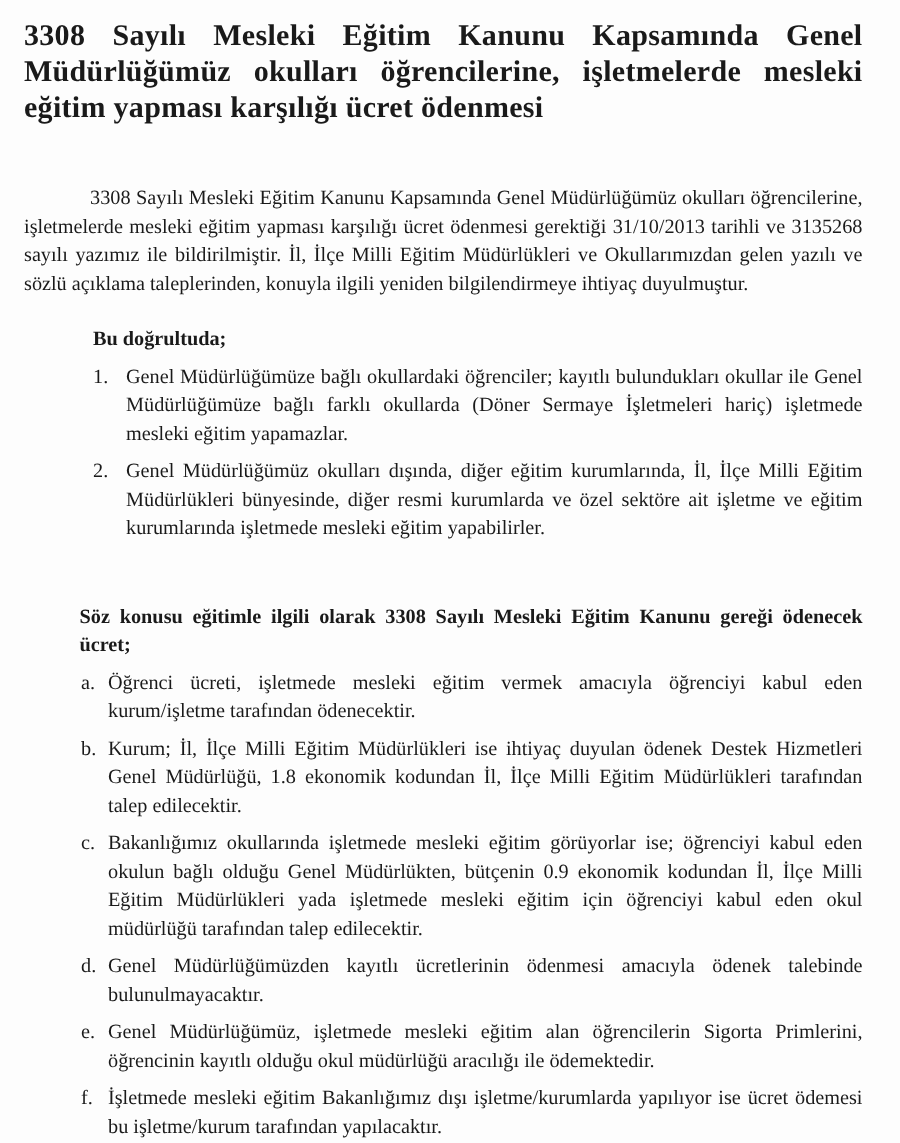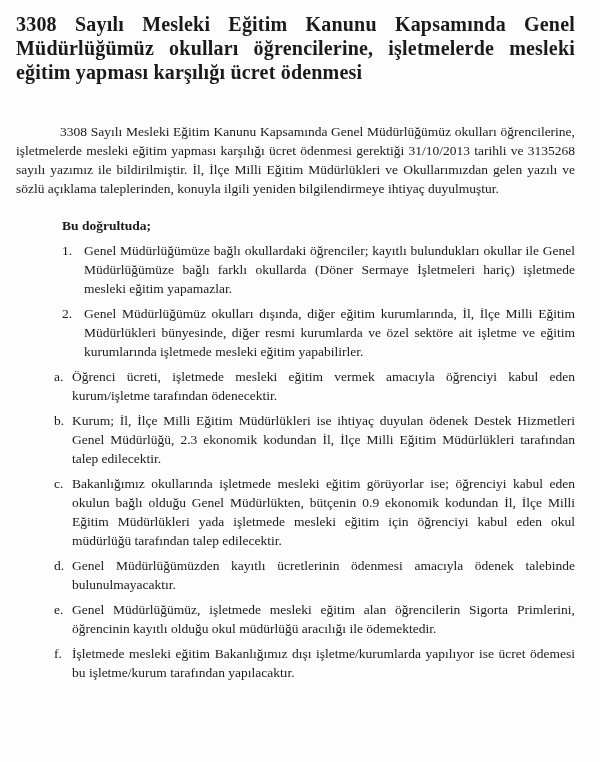--- a/index.html
+++ b/index.html
@@ -84,29 +84,30 @@
     <div class="list-item">
       <span class="marker">1.</span>
       <span class="item-text">Genel Müdürlüğümüze bağlı okullardaki öğrenciler; kayıtlı bulundukları okullar ile Genel Müdürlüğümüze bağlı farklı okullarda (Döner Sermaye İşletmeleri hariç) işletmede mesleki eğitim yapamazlar.</span>
     </div>
     <div class="list-item">
       <span class="marker">2.</span>
       <span class="item-text">Genel Müdürlüğümüz okulları dışında, diğer eğitim kurumlarında, İl, İlçe Milli Eğitim Müdürlükleri bünyesinde, diğer resmi kurumlarda ve özel sektöre ait işletme ve eğitim kurumlarında işletmede mesleki eğitim yapabilirler.</span>
     </div>
   </div>
 
+  <p class="section-heading h2-style">Söz konusu eğitimle ilgili olarak 3308 Sayılı Mesleki Eğitim Kanunu gereği ödenecek ücret;</p>
 
   <div class="list lettered">
     <div class="list-item">
       <span class="marker">a.</span>
       <span class="item-text">Öğrenci ücreti, işletmede mesleki eğitim vermek amacıyla öğrenciyi kabul eden kurum/işletme tarafından ödenecektir.</span>
     </div>
     <div class="list-item">
       <span class="marker">b.</span>
-      <span class="item-text">Kurum; İl, İlçe Milli Eğitim Müdürlükleri ise ihtiyaç duyulan ödenek Destek Hizmetleri Genel Müdürlüğü, 2.3 ekonomik kodundan İl, İlçe Milli Eğitim Müdürlükleri tarafından talep edilecektir.</span>
+      <span class="item-text">Kurum; İl, İlçe Milli Eğitim Müdürlükleri ise ihtiyaç duyulan ödenek Destek Hizmetleri Genel Müdürlüğü, 1.8 ekonomik kodundan İl, İlçe Milli Eğitim Müdürlükleri tarafından talep edilecektir.</span>
     </div>
     <div class="list-item">
       <span class="marker">c.</span>
       <span class="item-text">Bakanlığımız okullarında işletmede mesleki eğitim görüyorlar ise; öğrenciyi kabul eden okulun bağlı olduğu Genel Müdürlükten, bütçenin 0.9 ekonomik kodundan İl, İlçe Milli Eğitim Müdürlükleri yada işletmede mesleki eğitim için öğrenciyi kabul eden okul müdürlüğü tarafından talep edilecektir.</span>
     </div>
     <div class="list-item">
       <span class="marker">d.</span>
       <span class="item-text">Genel Müdürlüğümüzden kayıtlı ücretlerinin ödenmesi amacıyla ödenek talebinde bulunulmayacaktır.</span>
     </div>
     <div class="list-item">

